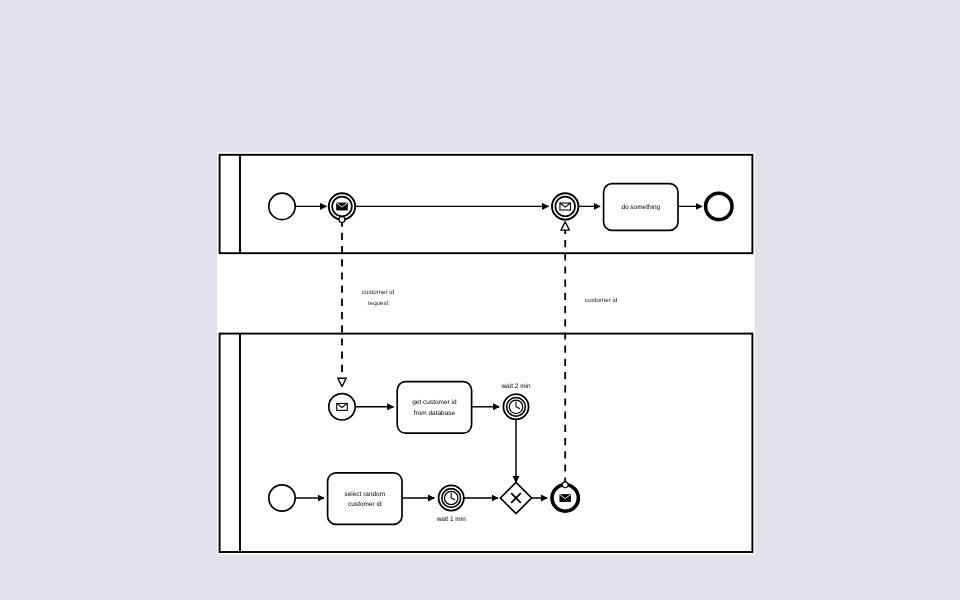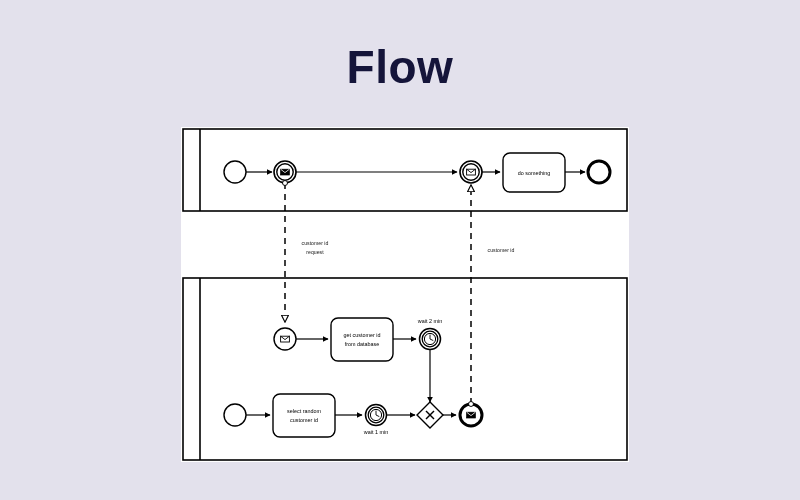--- a/index.html
+++ b/index.html
@@ -54,21 +54,20 @@
     font-family: "Liberation Sans", sans-serif;
     font-size: 5.2px;
     fill: #1a1a1a;
   }
 </style>
 </head>
 <body>
 
 <div id="slide">
 
-  <div id="page-title">Flow</div>
 
   <div id="diagram-canvas">
     <svg id="diagram-svg" viewBox="0 0 448 335" xmlns="http://www.w3.org/2000/svg">
 
       <defs>
         <marker id="arrow-solid" viewBox="0 0 10 10" refX="9" refY="5" markerWidth="5" markerHeight="5" orient="auto-start-reverse">
           <path d="M 0 0 L 10 5 L 0 10 z" fill="#000000"></path>
         </marker>
         <marker id="arrow-open" viewBox="0 0 10 10" refX="9" refY="5" markerWidth="5.5" markerHeight="5.5" orient="auto-start-reverse">
           <path d="M 0.8 0.8 L 9.2 5 L 0.8 9.2 z" fill="#ffffff" stroke="#000000" stroke-width="1.4"></path>

